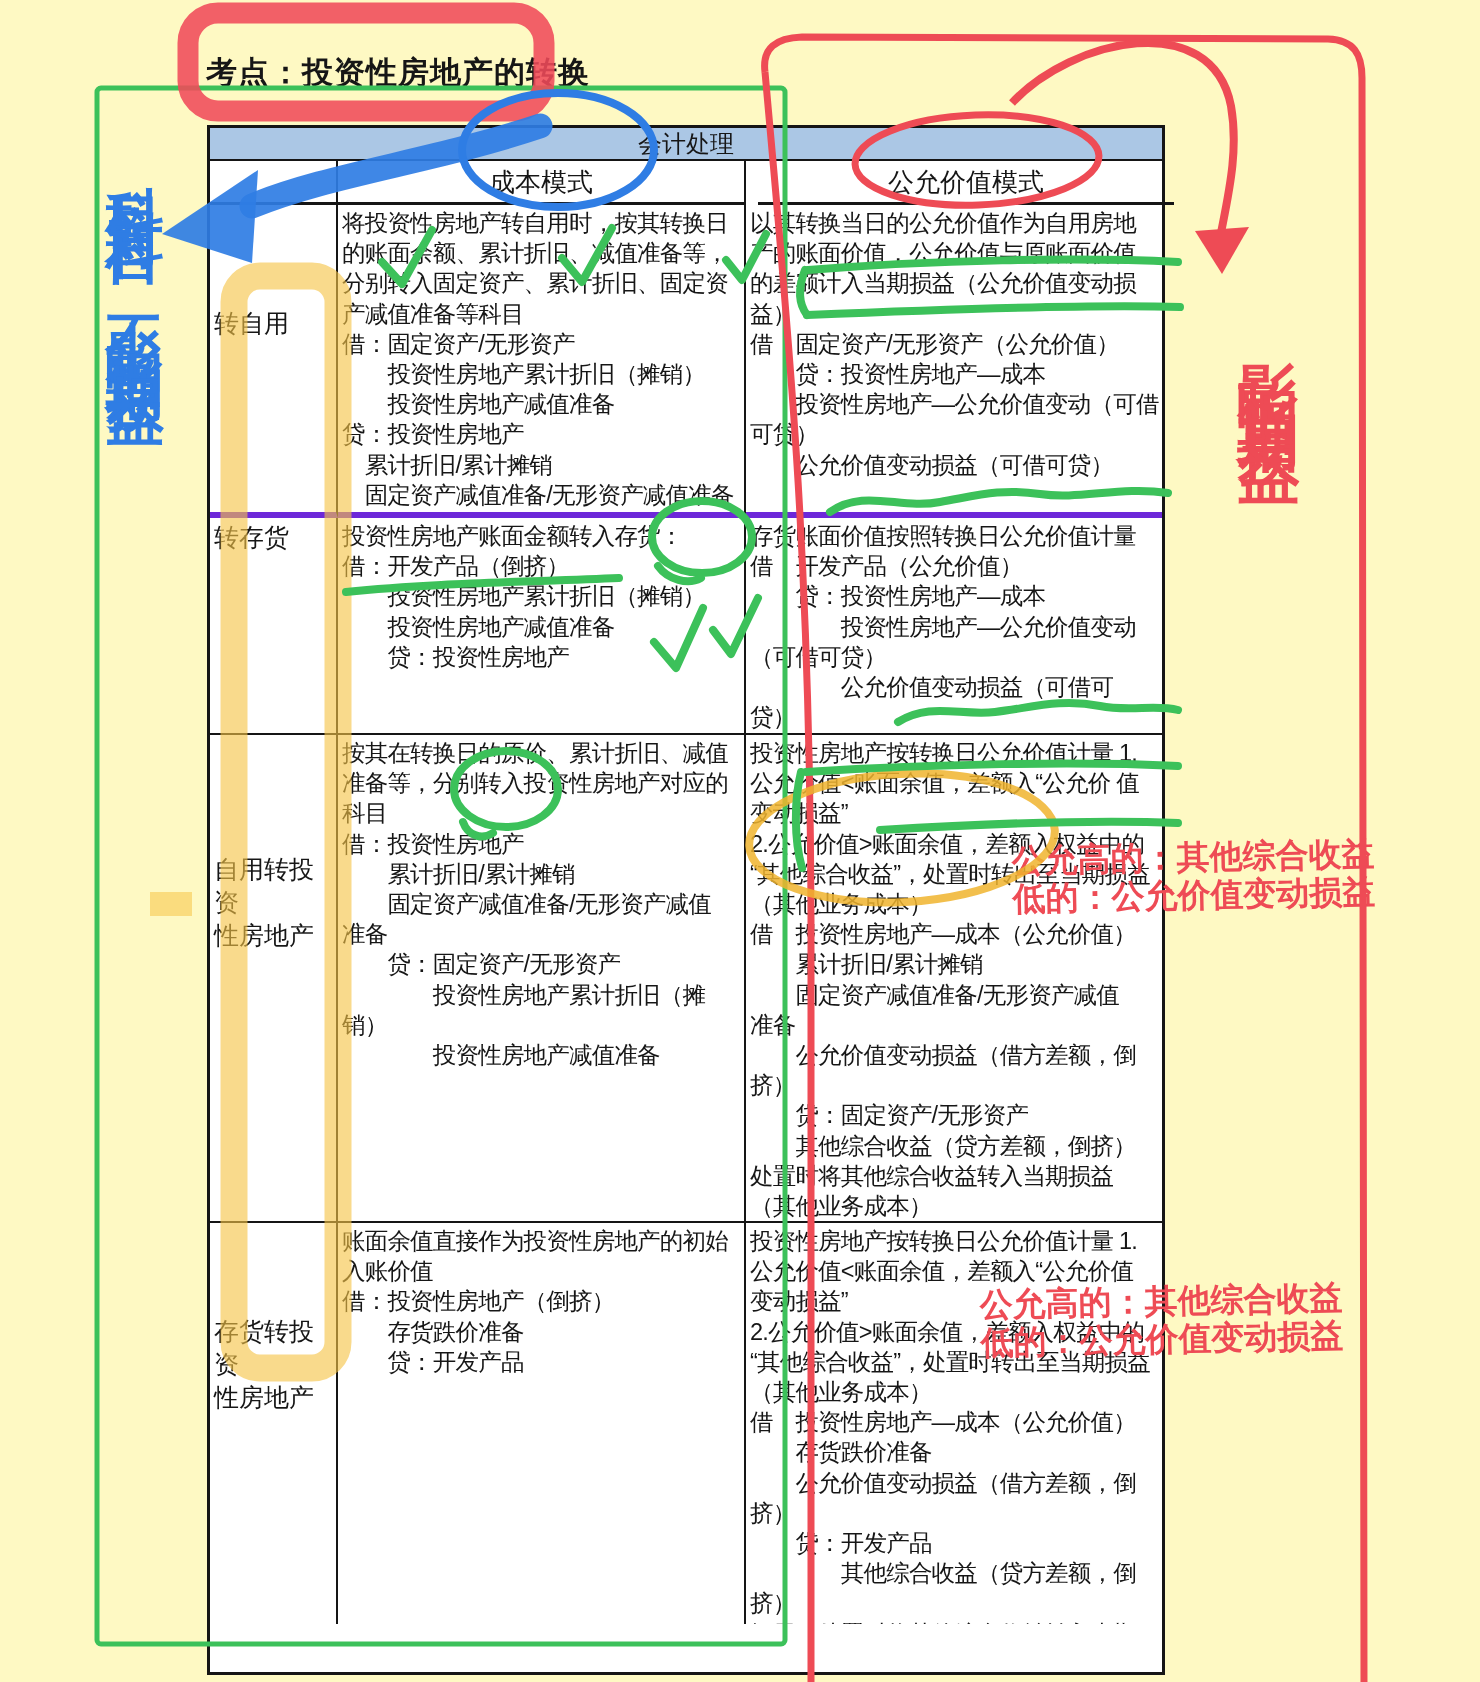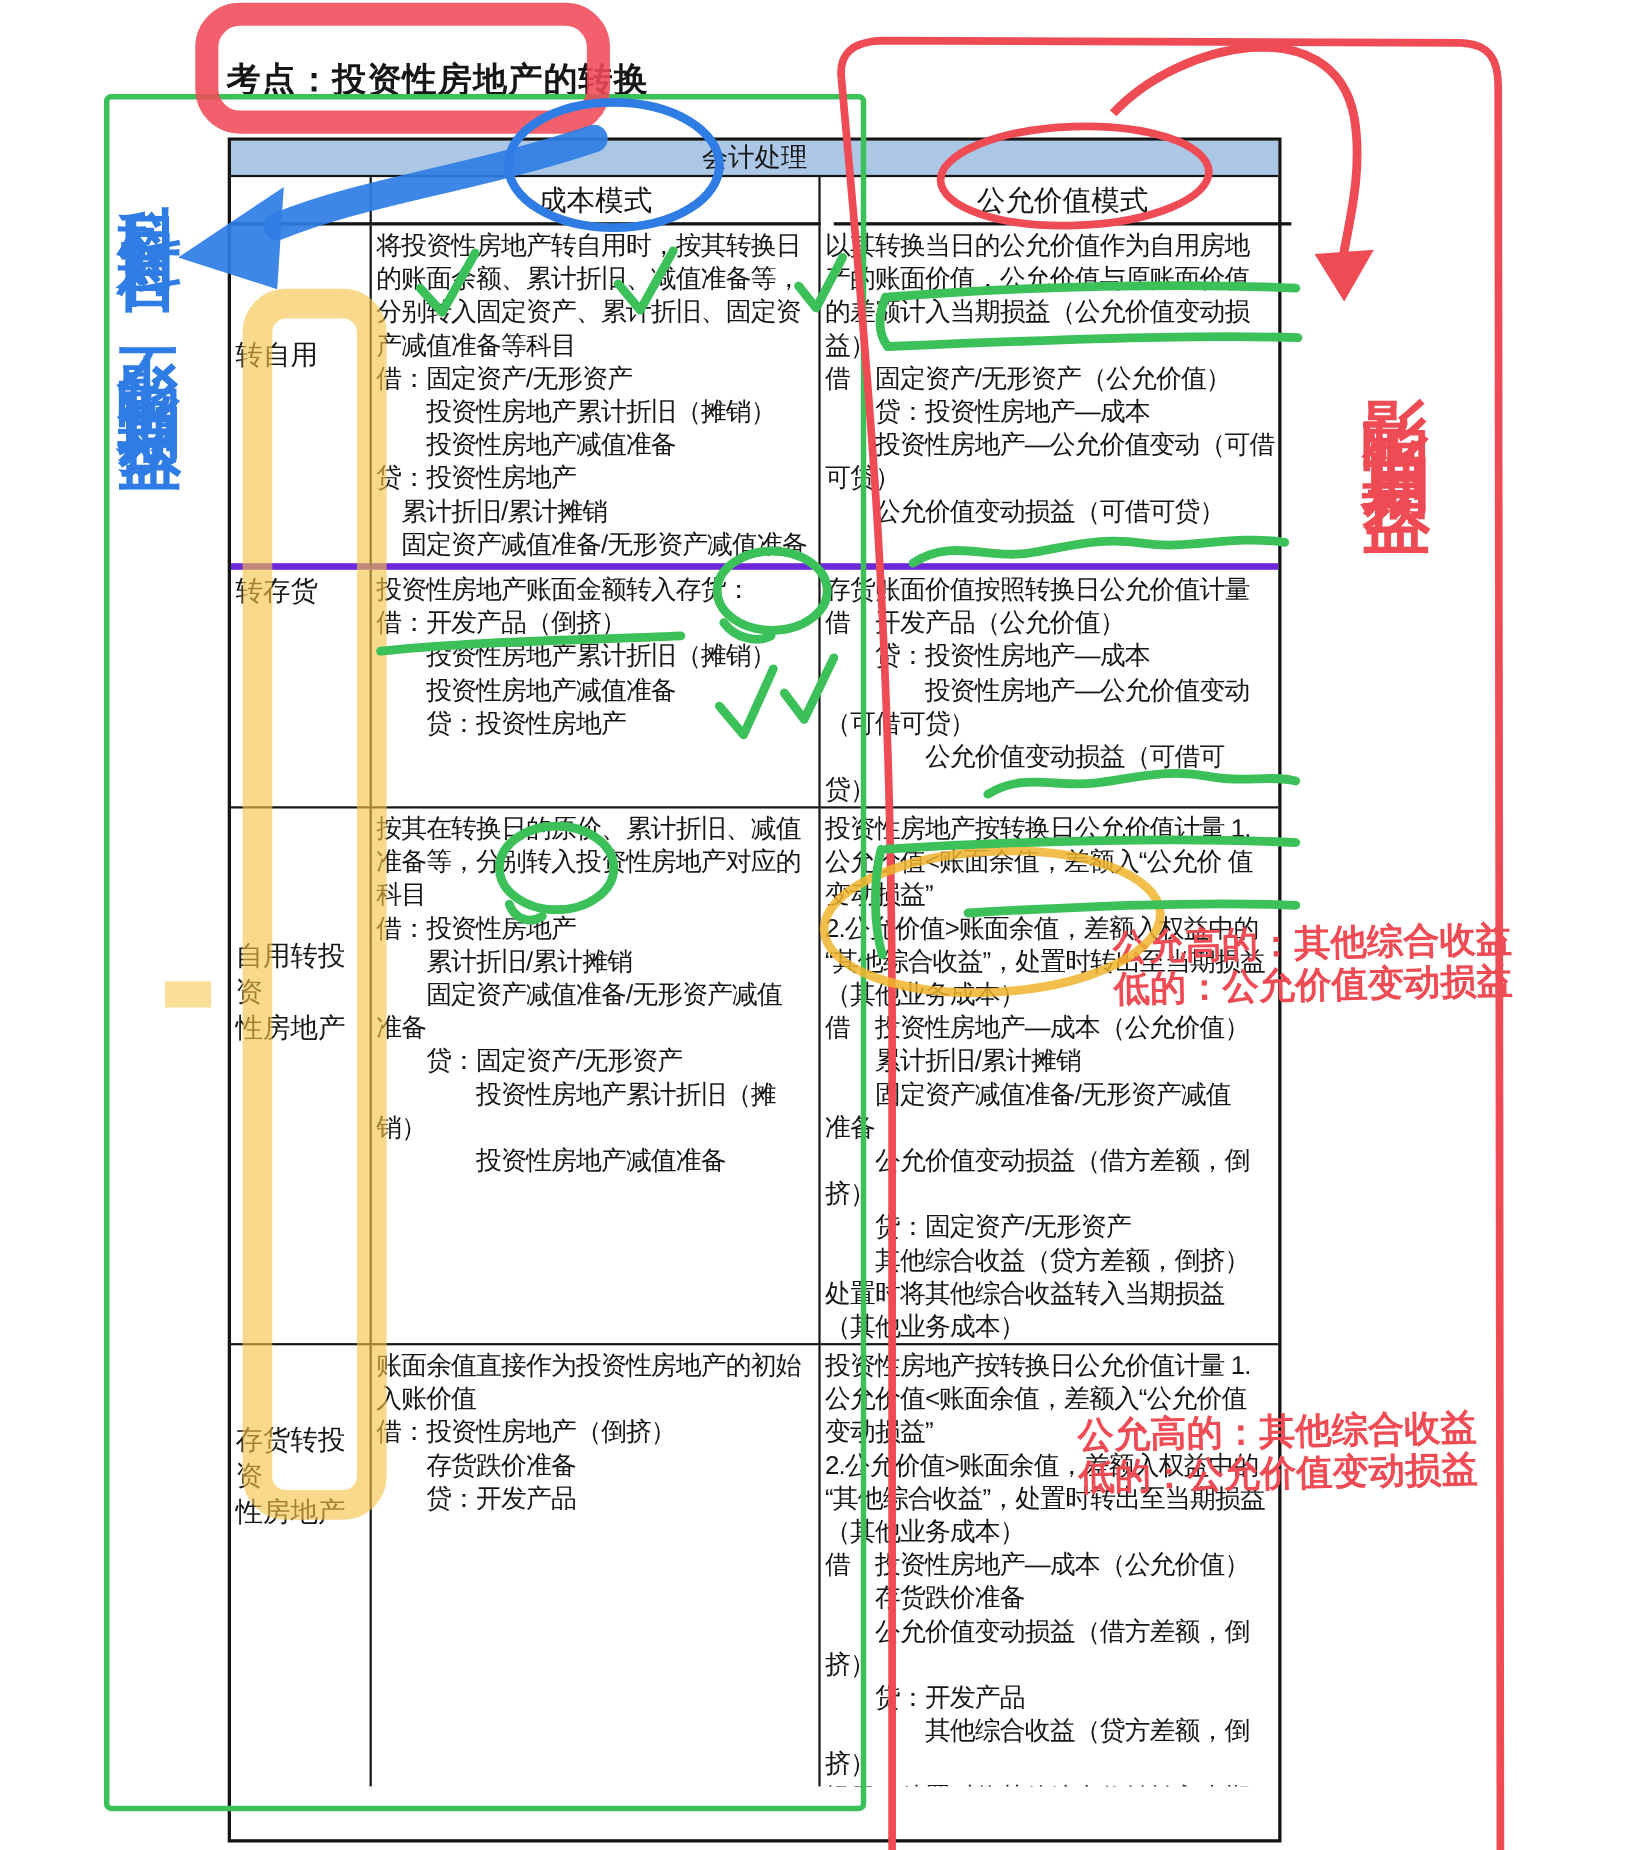--- a/index.html
+++ b/index.html
@@ -1,16 +1,16 @@
 <!DOCTYPE html>
 <html><head>
 <meta charset="utf-8">
 <style>
   html,body{margin:0;padding:0;background:#e9e9e9;}
-  #page{position:relative;width:1480px;height:1682px;background:#ffffff;overflow:hidden;
+  #page{position:relative;width:1480px;height:1682px;background:#fef9c3;overflow:hidden;
         font-family:"Liberation Sans","DejaVu Sans",sans-serif;color:#161616;}
   .title{position:absolute;left:206px;top:52px;font-size:31px;font-weight:bold;
          letter-spacing:1px;white-space:pre;z-index:2;}
   
   .table{position:absolute;left:207px;top:125px;width:958px;height:1550px;
          border:3px solid #151515;box-sizing:border-box;z-index:1;background:#fff;}
   .cell{position:absolute;box-sizing:border-box;font-size:23.5px;line-height:30.2px;
         letter-spacing:-0.8px;white-space:pre-wrap;padding:3px 3px 0 4px;overflow:hidden;}
   .h1{left:0;top:0;width:952px;height:33px;border-bottom:2px solid #151515;background:#abc7e5;
       text-align:center;font-size:24px;line-height:31px;padding:0;letter-spacing:0;}
@@ -23,21 +23,21 @@
        font-size:25px;line-height:33px;letter-spacing:0;}
   .cost{left:128px;width:408px;border-right:2px solid #151515;}
   .fair{left:536px;width:416px;}
   .r1{top:77px;height:313px;border-bottom:6px solid #6d28d9;}
   .r2{top:390px;height:217px;border-bottom:2px solid #151515;}
   .r3{top:607px;height:488px;border-bottom:2px solid #151515;}
   .r4{top:1095px;height:401px;}
   .lab.r1{padding-top:102px;}
   .lab.r2{}
   .lab.r3{padding-top:118px;}
-  .lab.r4{padding-top:70px;}
+  .lab.r4{padding-top:92px;}
   
   .vnote{position:absolute;writing-mode:vertical-rl;text-orientation:upright;
          font-weight:bold;z-index:3;white-space:pre;}
   .vblue{left:96px;top:140px;font-size:58px;letter-spacing:12px;color:#2f7de4;}
   .vred{left:1226px;top:312px;font-size:62px;letter-spacing:16px;color:#ee4b55;}
   .rednote{position:absolute;font-size:33px;font-weight:bold;color:#ee4b55;
            line-height:38px;white-space:pre-wrap;z-index:4;transform:rotate(-1.2deg);}
   .n1{left:1012px;top:838px;width:400px;}
   .n2{left:980px;top:1282px;width:400px;}
   svg.overlay{position:absolute;left:0;top:0;z-index:6;pointer-events:none;}

